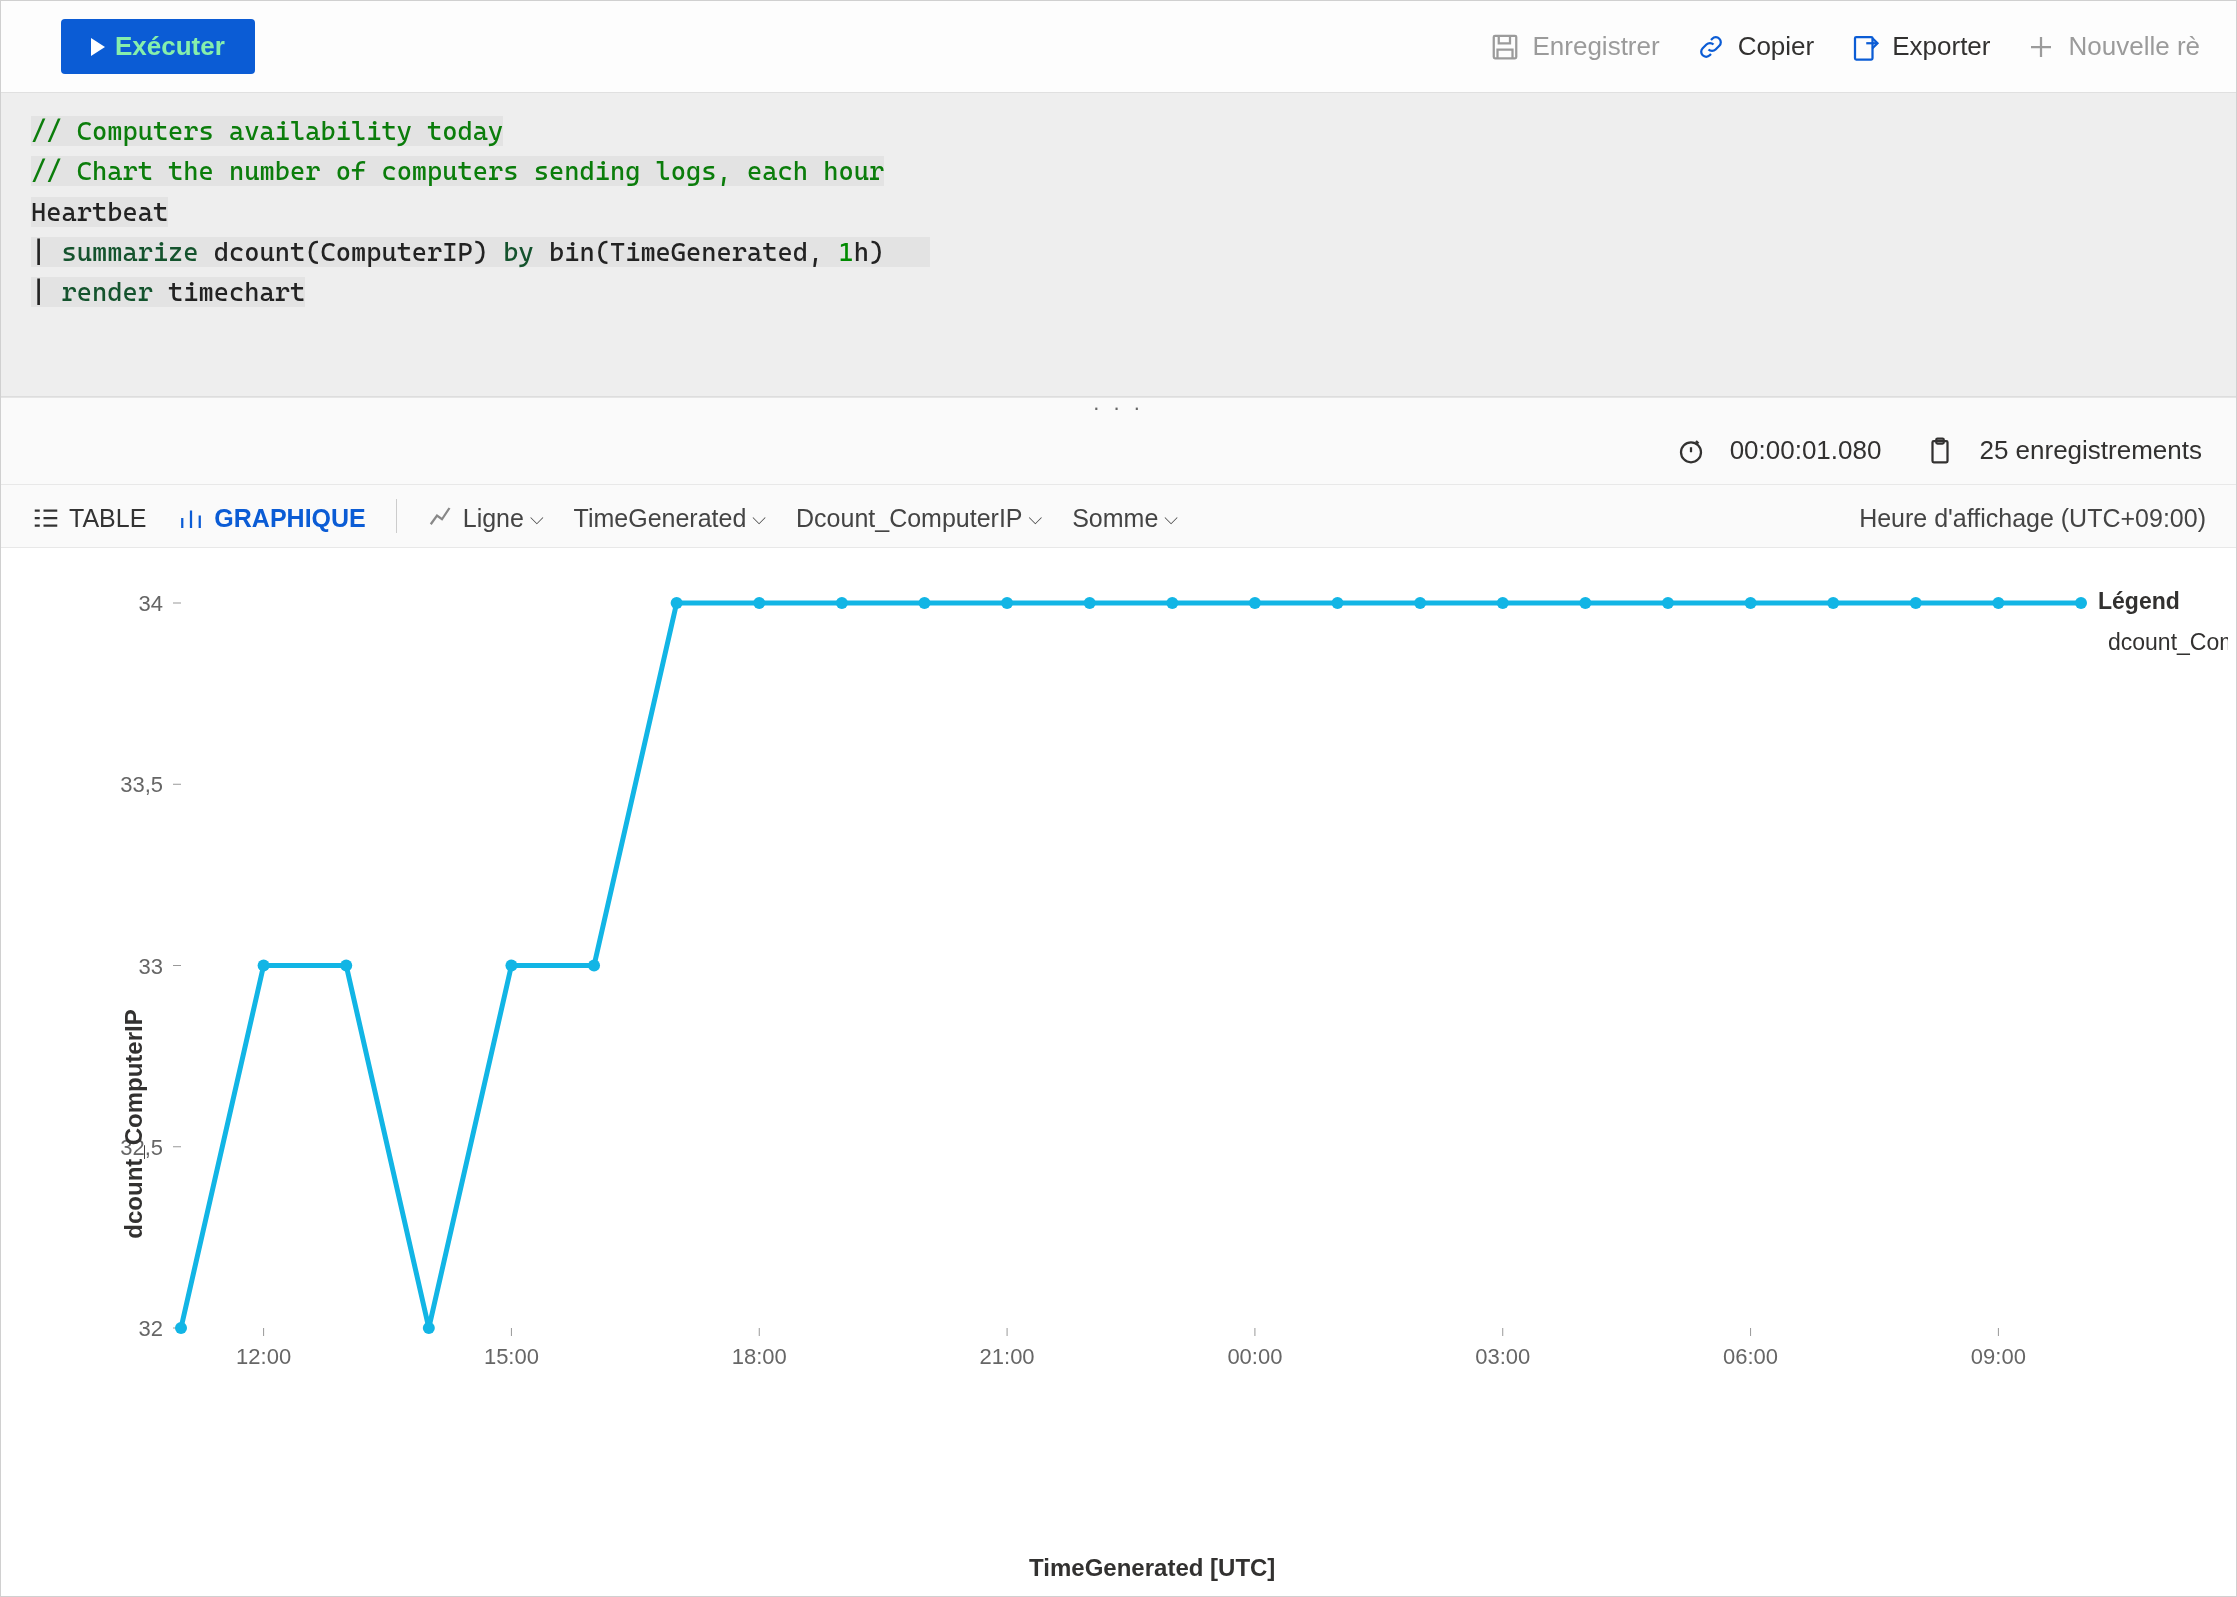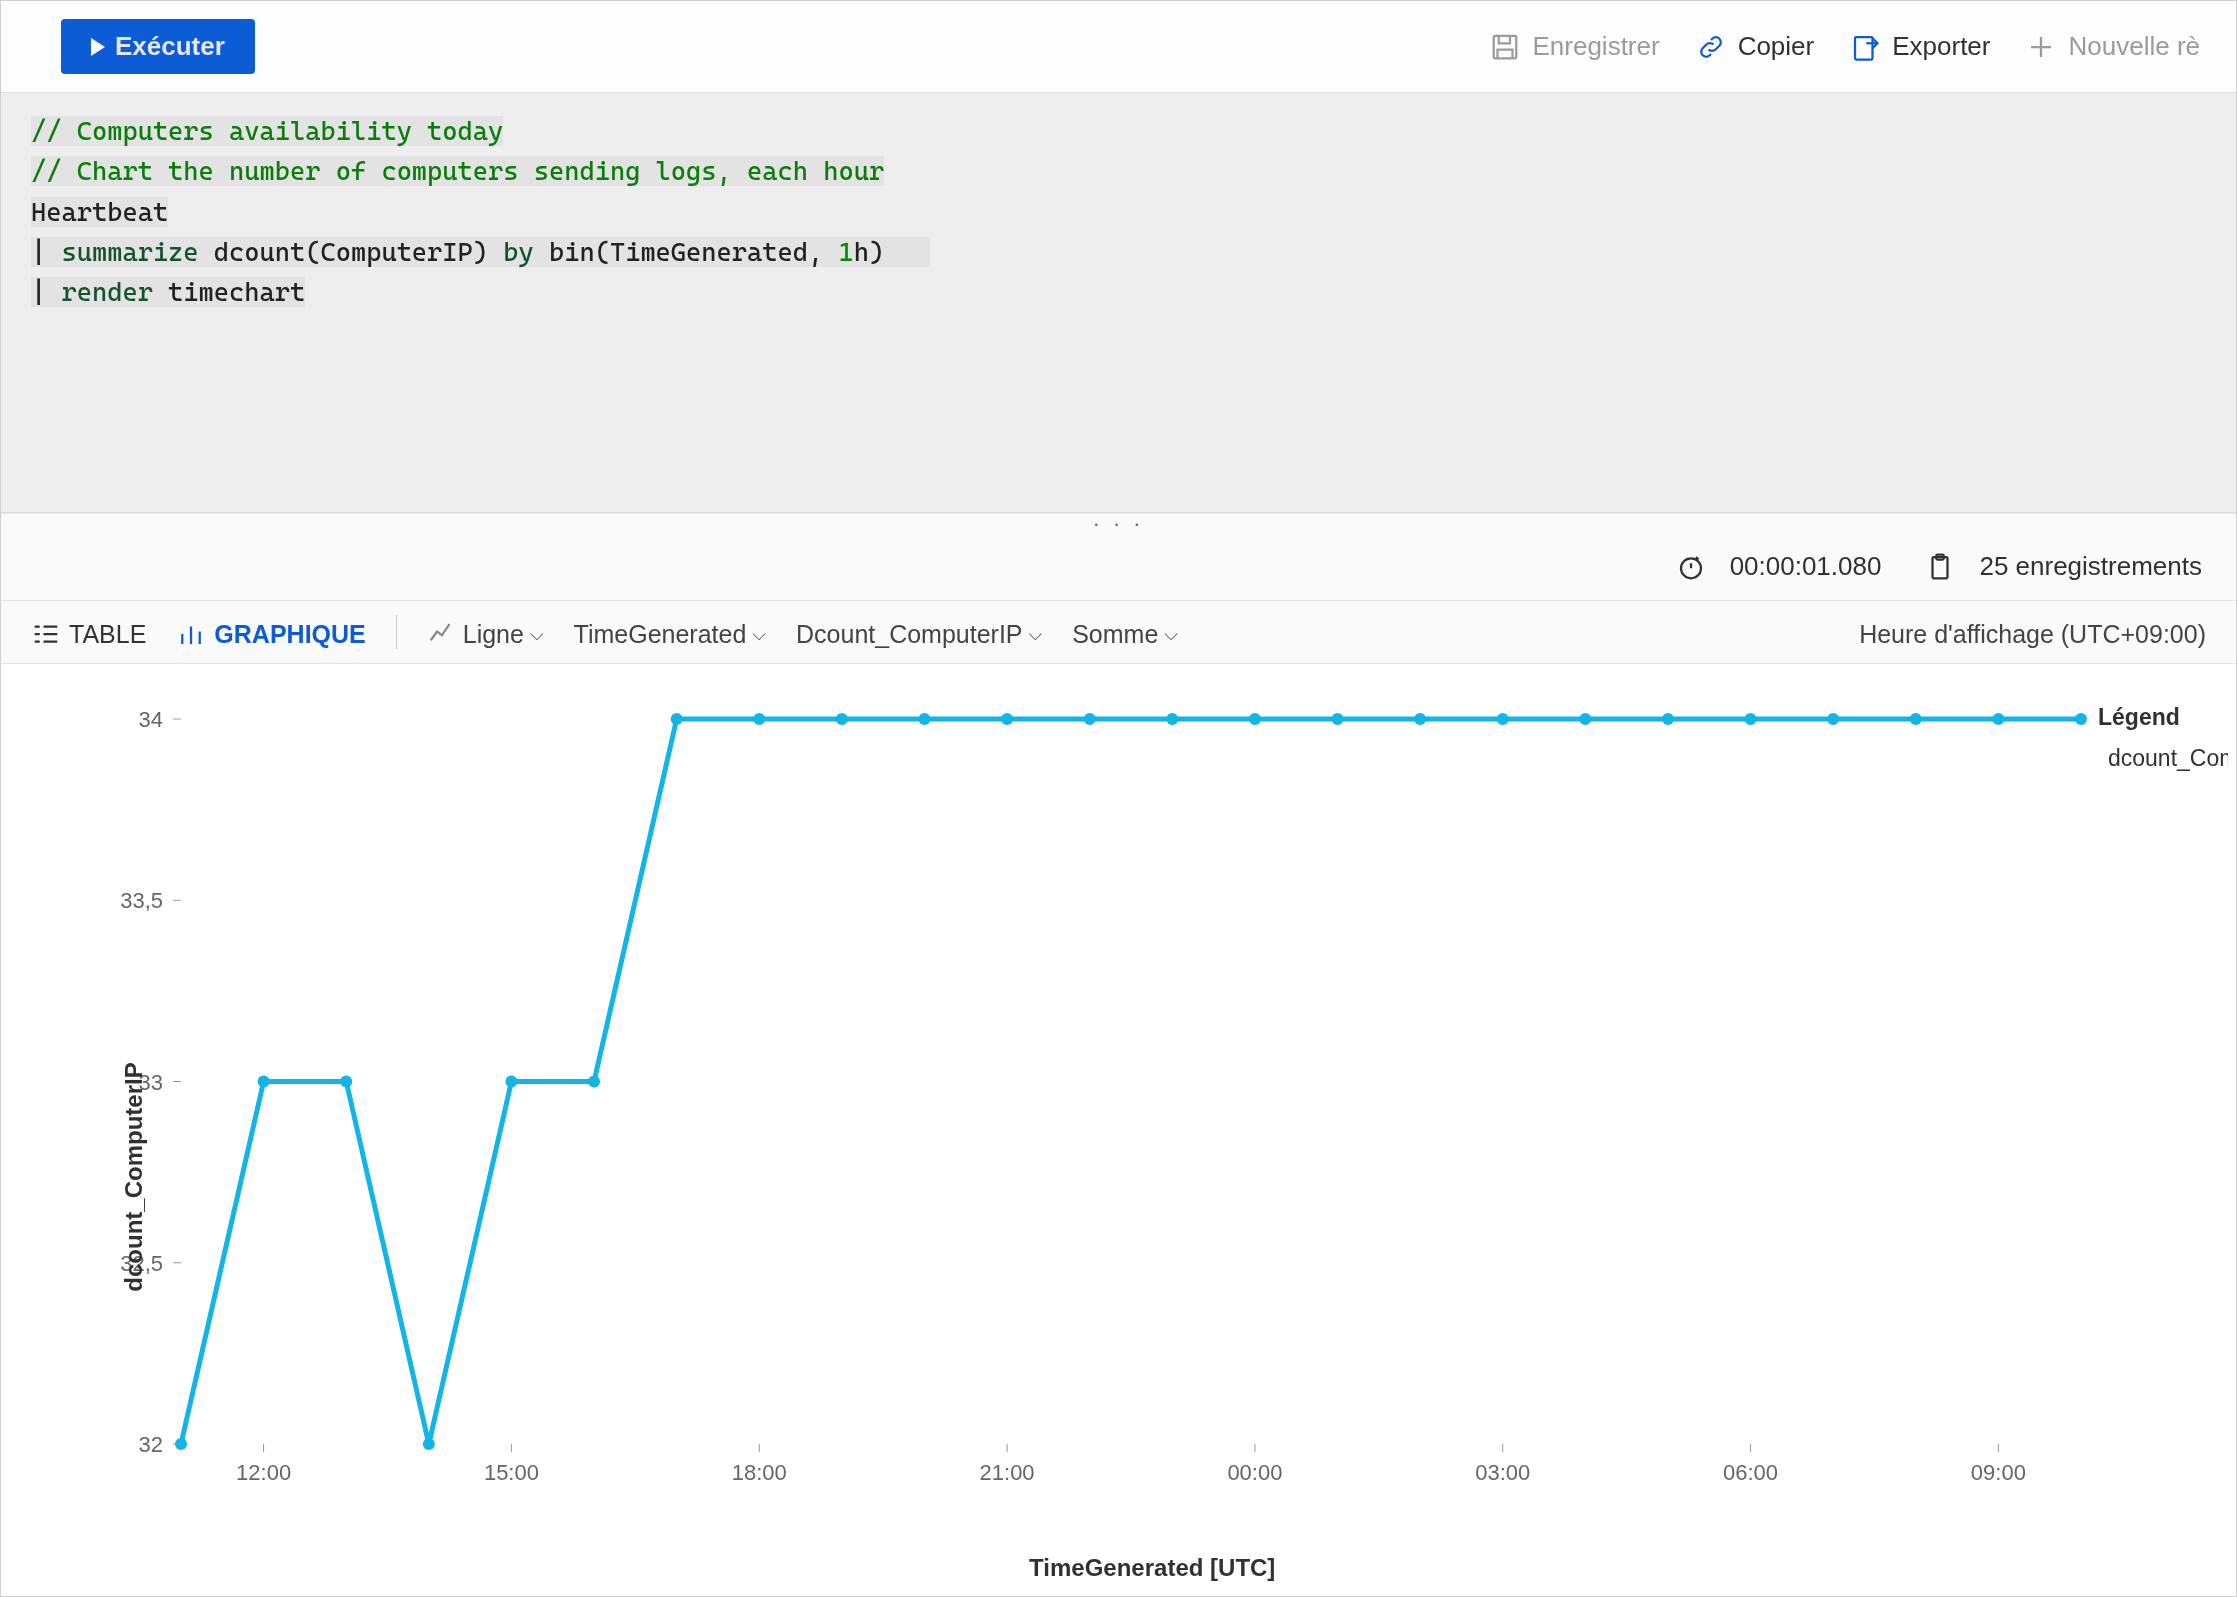--- a/index.html
+++ b/index.html
@@ -27,21 +27,21 @@
     align-items: center;
     padding: 18px 28px 18px 60px;
     gap: 20px;
     border-bottom: 1px solid #e0e0e0;
     background: #fdfdfd;
     white-space: nowrap;
     overflow: hidden;
   }
   .run-btn {
     background: #0b5cd5;
-    color: #e5e5e5;
+    color: #86efac;
     border: none;
     font-size: 26px;
     font-weight: 600;
     padding: 12px 30px;
     border-radius: 4px;
     display: flex;
     align-items: center;
     gap: 10px;
     cursor: pointer;
   }
@@ -71,21 +71,21 @@
     cursor: pointer;
     padding: 4px 8px;
   }
   .tool-link.disabled { color: #9b9b9b; cursor: default; }
   .ic { width: 30px; height: 30px; stroke: currentColor; fill: none; stroke-width: 1.8; }
   .ic.blue { stroke: #0b5cd5; }
 
   
   .editor {
     flex: 0 0 auto;
-    height: 420px;
+    height: 304px;
     background: #eeeeee;
     padding: 18px 30px;
     font-family: "Cascadia Mono", Consolas, monospace;
     font-size: 26px;
     line-height: 1.55;
     white-space: pre;
     color: #2a2a2a;
     border-bottom: 1px solid #ddd;
     position: relative;
     overflow: hidden;

